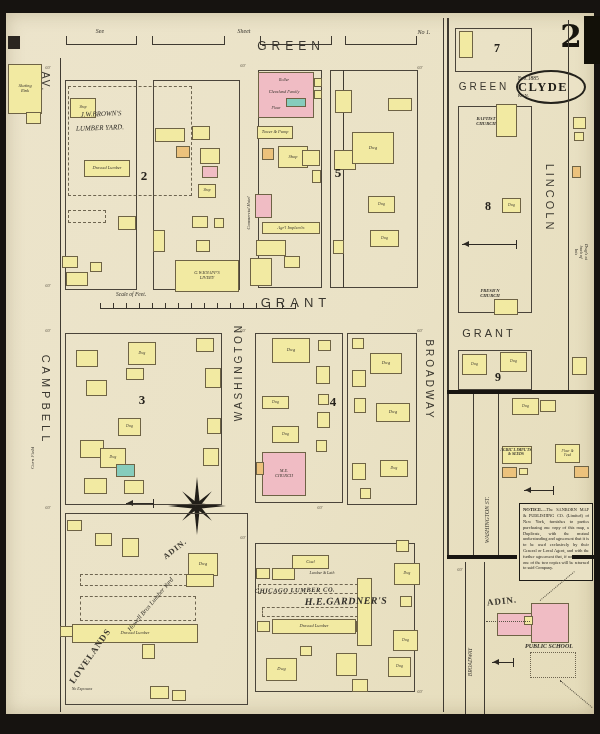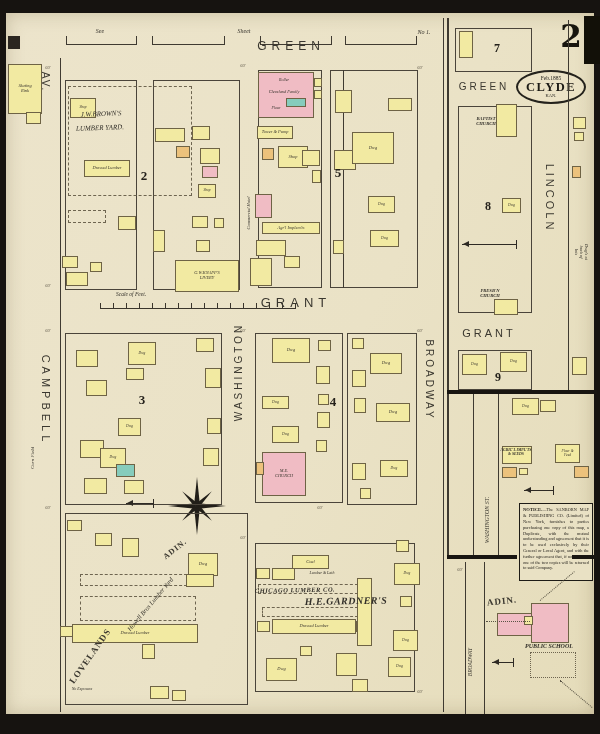--- a/index.html
+++ b/index.html
@@ -32,21 +32,21 @@
           border-right:1px solid #3f3a31;border-bottom:1px solid #3f3a31}
   .sarrow{position:absolute;height:1px;background:#2e2a24}
   .sarrow::before{content:'';position:absolute;left:-2px;top:-3px;
           border:3px solid transparent;border-right:6px solid #2e2a24}
   .sarrow::after{content:'';position:absolute;right:0;top:-4px;width:1px;height:9px;background:#2e2a24}
   .dot{position:absolute;height:0;border-top:1.5px dotted #5a5445;transform-origin:left center}
   .scalebar{position:absolute;left:100px;top:303px;width:196px;height:5px;
           border-bottom:1.5px solid #3a352c;
           background-image:repeating-linear-gradient(to right,#3a352c 0 1px,transparent 1px 13px)}
   .stamp{position:absolute;left:516px;top:70px;width:66px;height:30px;border:2.2px solid #24221c;
-         border-radius:50%;display:flex;flex-direction:column;align-items:center;
+         border-radius:50%;display:flex;flex-direction:column;
          justify-content:center;line-height:1;background:rgba(236,228,200,.55)}
   .stamp-date{font-size:5.5px;color:#2a2822}
   .stamp-city{font-size:12.5px;font-weight:bold;letter-spacing:1.5px;color:#1d1b16}
   .stamp-state{font-size:4.5px;color:#2a2822}
   .notice{position:absolute;left:519px;top:503px;width:74px;height:78px;box-sizing:border-box;
           border:1.5px solid #1d1b16;background:#e9e1c4;padding:3px;font-size:4.3px;
           text-align:justify;color:#26231d;line-height:1.35}
   .notice b{font-size:4.6px}
   .corner-tab{position:absolute;left:584px;top:16px;width:16px;height:48px;background:#121008}
   .corner-num{position:absolute;left:556px;top:18px;width:30px;text-align:center;

